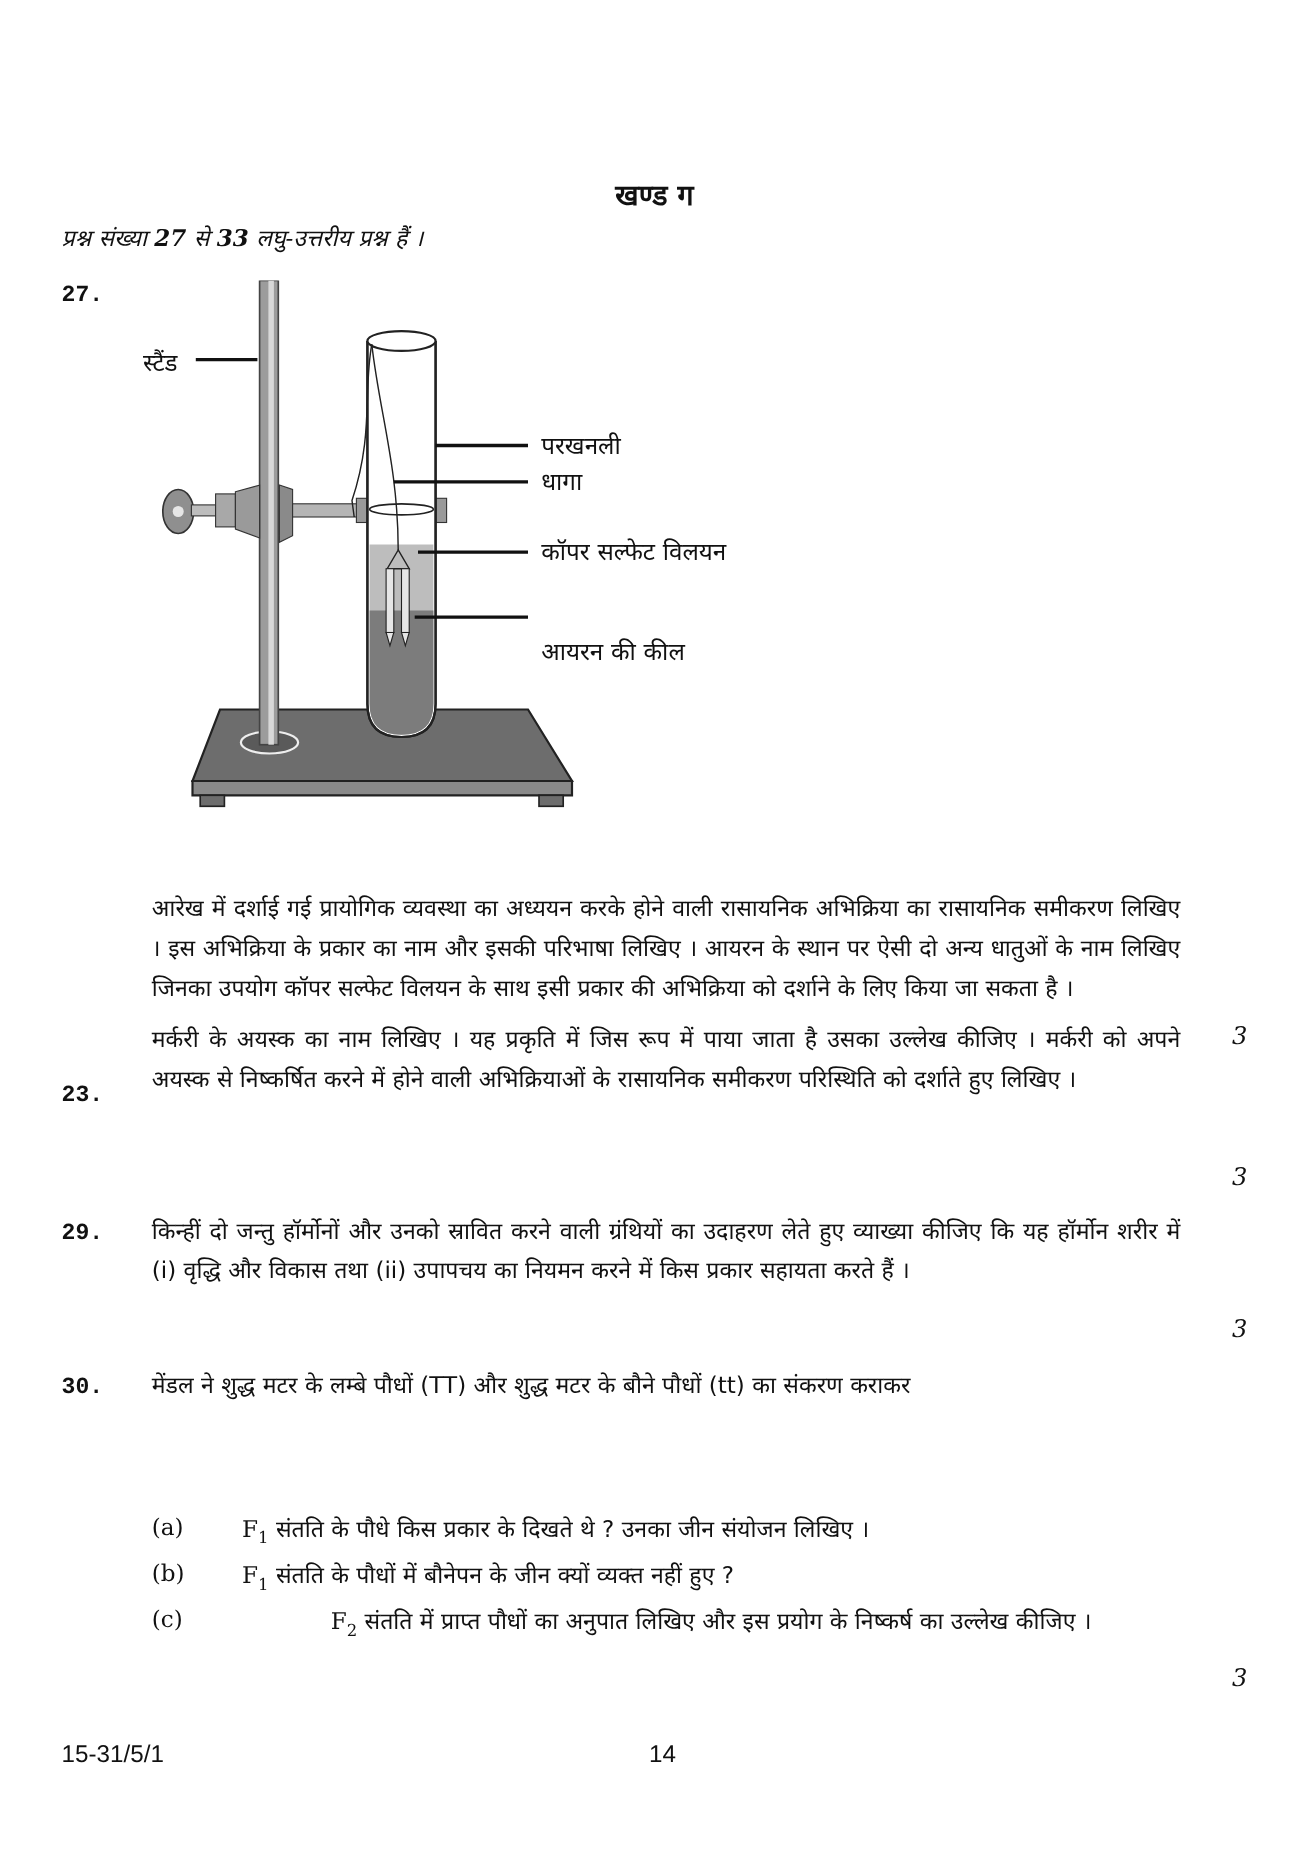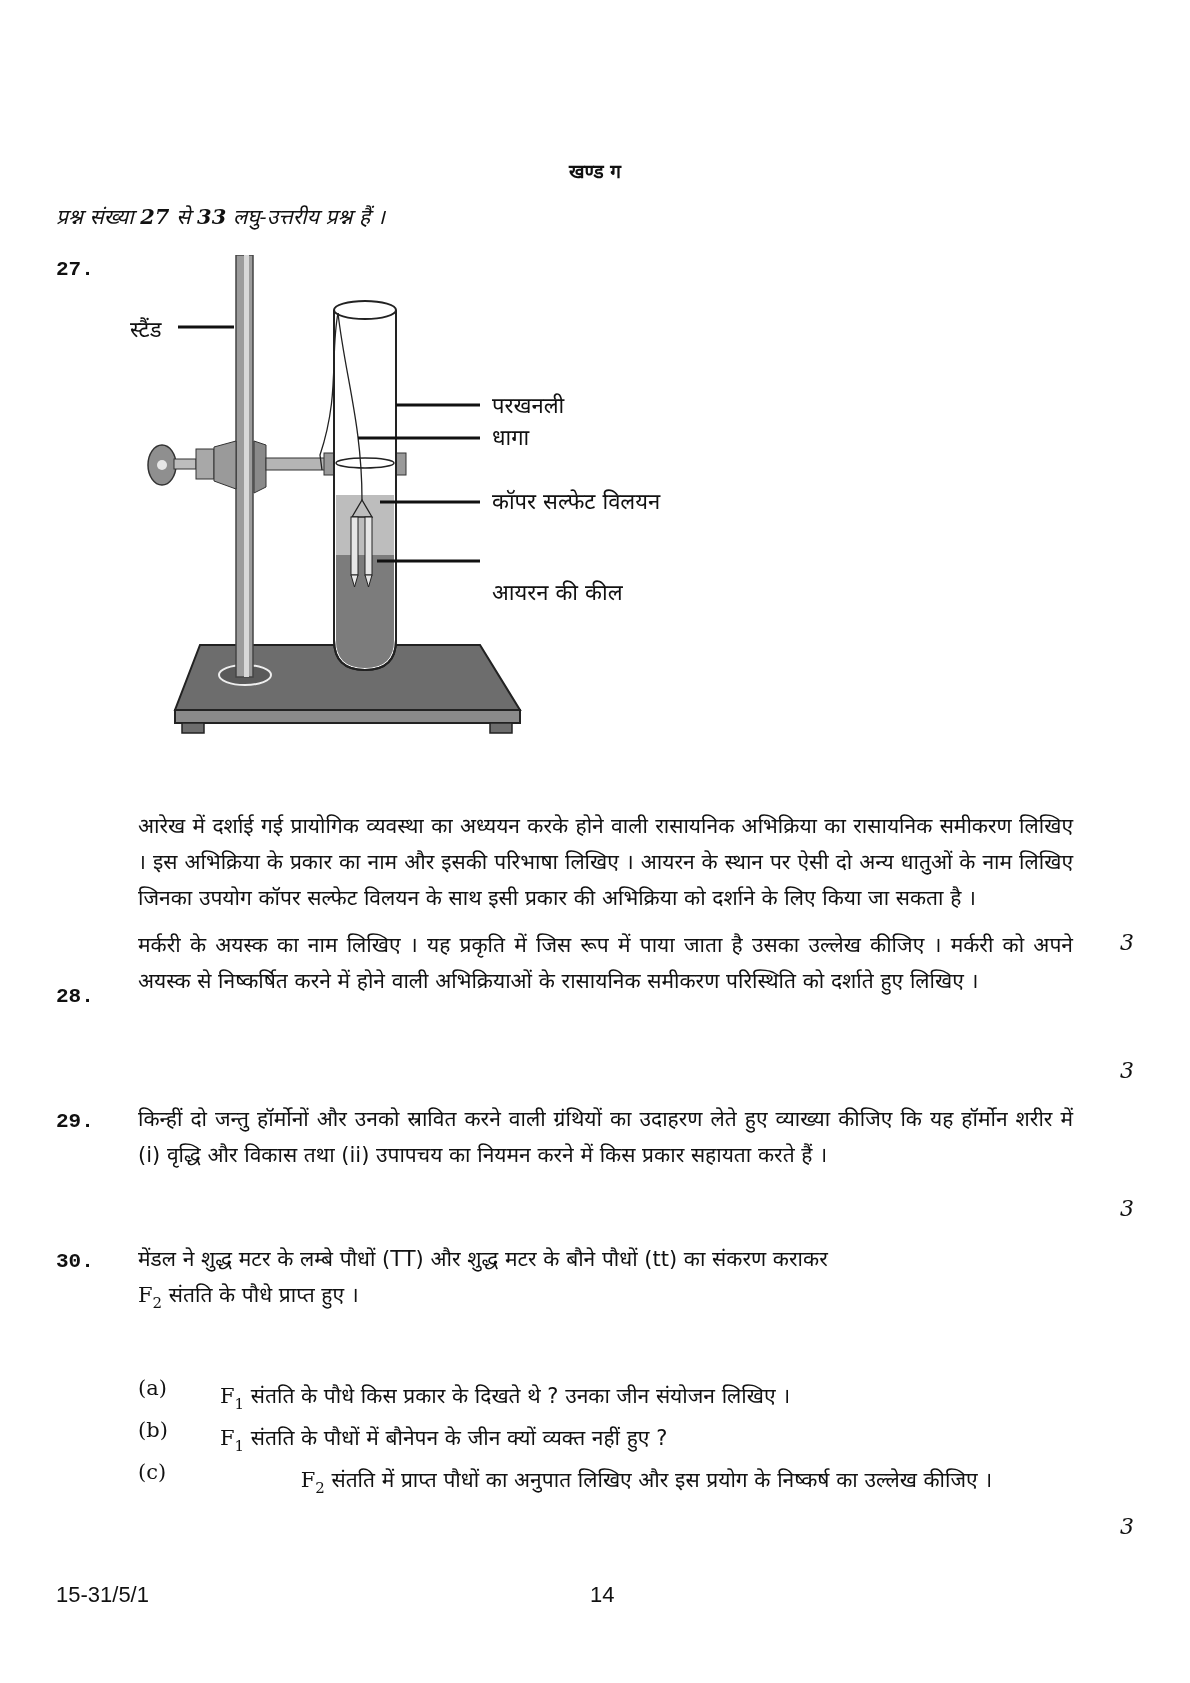--- a/index.html
+++ b/index.html
@@ -1,31 +1,31 @@
 <!DOCTYPE html>
 <html><head>
 <meta charset="utf-8">
 <style>
   html, body { margin: 0; padding: 0; background: #ffffff; }
   body { width: 1190px; height: 1683px; position: relative; overflow: hidden; color: #111; font-family: "DejaVu Sans", sans-serif; }
   .abs { position: absolute; }
-  .section-title { left: 0; width: 1190px; top: 158px; text-align: center; font-size: 19px; font-weight: bold; }
+  .section-title { left: 0; width: 1190px; top: 158px; text-align: center; font-size: 26px; font-weight: bold; }
   .instruction { left: 56px; top: 202px; font-size: 21px; font-style: italic; font-family: "DejaVu Serif", serif; }
   .instruction b { font-style: italic; }
   .qnum { font-family: Liberation Mono, monospace; font-weight: bold; font-size: 21px; }
   .para { left: 138px; width: 935px; font-size: 21px; line-height: 36px; text-align: justify; }
   .marks { right: 56px; font-family: "DejaVu Serif", serif; font-style: italic; font-size: 22px; }
   .latin { font-family: "DejaVu Serif", serif; }
   .diagram { left: 130px; top: 255px; width: 650px; height: 520px; }
   .label { font-size: 22px; }
   .footer-code { left: 56px; top: 1582px; font-size: 22px; font-family: "Liberation Sans", sans-serif; }
   .footer-page { left: 590px; top: 1582px; font-size: 22px; font-family: "Liberation Sans", sans-serif; }
   sub { font-size: 15px; vertical-align: -6px; }
   .opt-label { left: 138px; font-family: "DejaVu Serif", serif; font-size: 21px; }
-  .opt-text { left: 220px; width: 853px; font-size: 21px; line-height: 59px; }
+  .opt-text { left: 220px; width: 853px; font-size: 21px; line-height: 47px; }
 </style>
 </head>
 <body>
 
 <div class="abs section-title">खण्ड ग</div>
 
 <div class="abs instruction">
   <span>प्रश्न संख्या </span><b>27</b><span> से </span><b>33</b><span> लघु-उत्तरीय प्रश्न हैं ।</span>
 </div>
 
@@ -81,32 +81,31 @@
   <span class="abs label" style="left:0px; top:58px;">स्टैंड</span>
   <span class="abs label" style="left:362px; top:134px;">परखनली</span>
   <span class="abs label" style="left:362px; top:166px;">धागा</span>
   <span class="abs label" style="left:362px; top:230px;">कॉपर सल्फेट विलयन</span>
   <span class="abs label" style="left:362px; top:290px;margin-top:31px;">आयरन की कील</span>
 </div>
 
 <div class="abs para" style="top:808px;">आरेख में दर्शाई गई प्रायोगिक व्यवस्था का अध्ययन करके होने वाली रासायनिक अभिक्रिया का रासायनिक समीकरण लिखिए । इस अभिक्रिया के प्रकार का नाम और इसकी परिभाषा लिखिए । आयरन के स्थान पर ऐसी दो अन्य धातुओं के नाम लिखिए जिनका उपयोग कॉपर सल्फेट विलयन के साथ इसी प्रकार की अभिक्रिया को दर्शाने के लिए किया जा सकता है ।</div>
 <div class="abs marks" style="top:930px;">3</div>
 
-<div class="abs qnum" style="left:56px; top:985px;">28.</div>
+<div class="abs qnum" style="left:56px; top:985px;">23.</div>
 <div class="abs para" style="top:927px;">मर्करी के अयस्क का नाम लिखिए । यह प्रकृति में जिस रूप में पाया जाता है उसका उल्लेख कीजिए । मर्करी को अपने अयस्क से निष्कर्षित करने में होने वाली अभिक्रियाओं के रासायनिक समीकरण परिस्थिति को दर्शाते हुए लिखिए ।</div>
 <div class="abs marks" style="top:1058px;">3</div>
 
 <div class="abs qnum" style="left:56px; top:1110px;">29.</div>
 <div class="abs para" style="top:1101px;">किन्हीं दो जन्तु हॉर्मोनों और उनको स्रावित करने वाली ग्रंथियों का उदाहरण लेते हुए व्याख्या कीजिए कि यह हॉर्मोन शरीर में (i) वृद्धि और विकास तथा (ii) उपापचय का नियमन करने में किस प्रकार सहायता करते हैं ।</div>
 <div class="abs marks" style="top:1196px;">3</div>
 
 <div class="abs qnum" style="left:56px; top:1250px;">30.</div>
 <div class="abs para" style="top:1241px;">
   <div>मेंडल ने शुद्ध मटर के लम्बे पौधों (TT) और शुद्ध मटर के बौने पौधों (tt) का संकरण कराकर</div>
-  <div><span class="latin">F</span><sub class="latin">2</sub><span> संतति के पौधे प्राप्त हुए ।</span></div>
 </div>
 
 <div class="abs opt-label" style="top:1376px;">(a)</div>
 <div class="abs opt-text" style="top:1367px;"><span class="latin">F</span><sub class="latin">1</sub><span> संतति के पौधे किस प्रकार के दिखते थे ? उनका जीन संयोजन लिखिए ।</span></div>
 
 <div class="abs opt-label" style="top:1418px;">(b)</div>
 <div class="abs opt-text" style="top:1409px;"><span class="latin">F</span><sub class="latin">1</sub><span> संतति के पौधों में बौनेपन के जीन क्यों व्यक्त नहीं हुए ?</span></div>
 
 <div class="abs opt-label" style="top:1460px;">(c)</div>
 <div class="abs opt-text" style="top:1451px;text-align:center;"><span class="latin">F</span><sub class="latin">2</sub><span> संतति में प्राप्त पौधों का अनुपात लिखिए और इस प्रयोग के निष्कर्ष का उल्लेख कीजिए ।</span></div>

